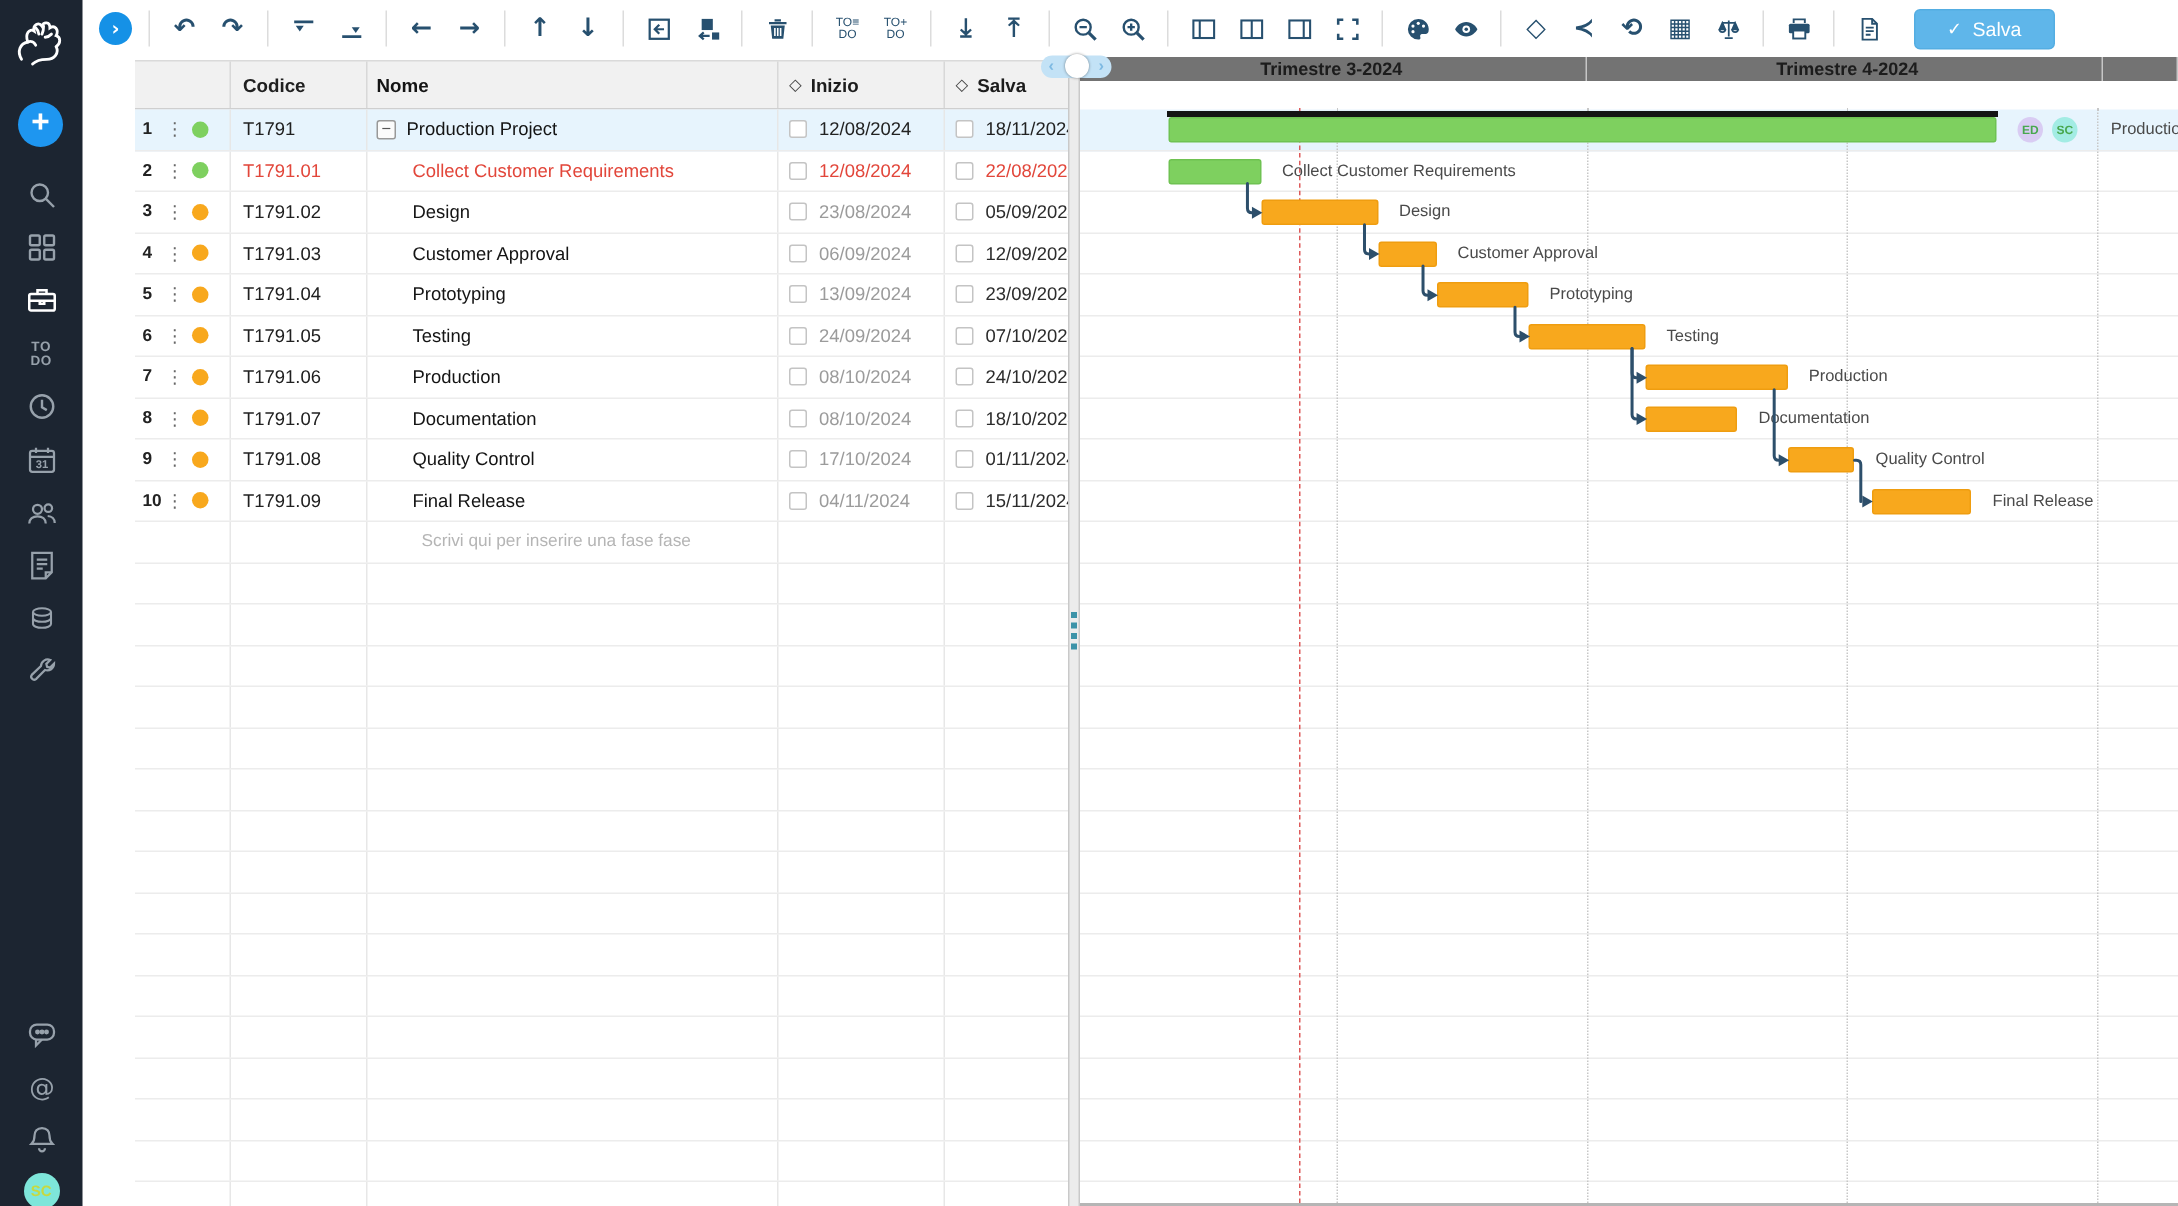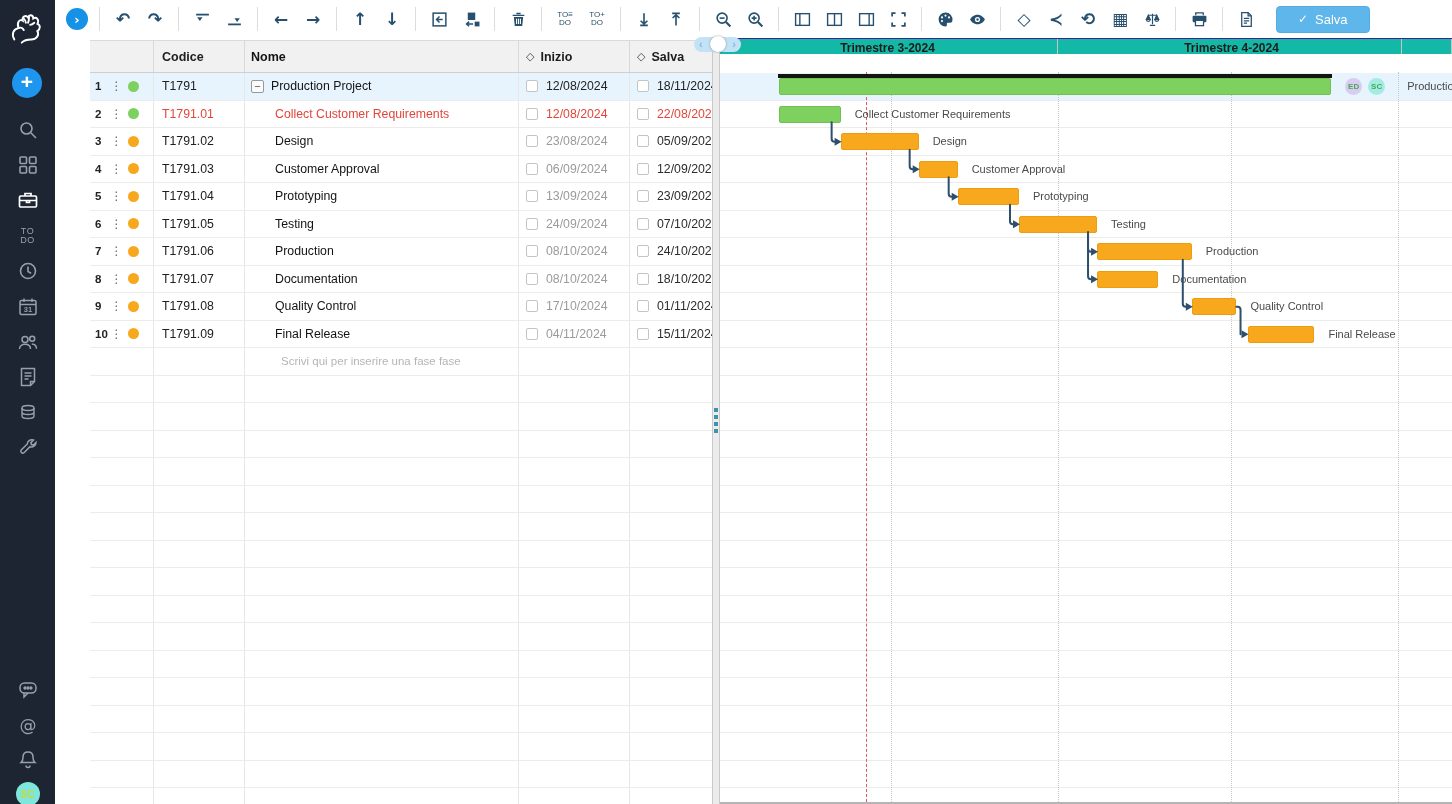--- a/index.html
+++ b/index.html
@@ -9,21 +9,21 @@
 
   
   .sidebar{position:absolute;left:0;top:0;width:55px;height:804px;background:#1c2531;z-index:30}
   .logo{position:absolute;left:7px;top:7px;width:42px;height:42px;color:#fff}
   .plus-btn{position:absolute;left:12px;top:68px;width:30px;height:30px;border-radius:50%;
     background:#1e96f0;color:#fff;font-size:21px;line-height:28px;text-align:center;cursor:pointer;font-weight:bold}
   .side-stack{position:absolute;left:0;top:112px;width:55px;display:flex;flex-direction:column}
   .side-item{height:35.4px;display:flex;align-items:center;justify-content:center;color:#97a1ab;cursor:pointer}
   .side-item.active{color:#fff}
   .side-item svg{width:22px;height:22px}
-  .todo-txt{font-size:9px;font-weight:normal;line-height:9px;text-align:center;letter-spacing:.5px}
+  .todo-txt{font-size:9px;font-weight:bold;line-height:9px;text-align:center;letter-spacing:.5px}
   .side-bottom{position:absolute;left:0;top:672px;width:55px;display:flex;flex-direction:column;align-items:center}
   .side-bottom .side-item{width:55px}
   .side-avatar{margin-top:4px;width:24px;height:24px;border-radius:50%;background:#7ee6da;
     color:#c7d93f;font-size:10px;font-weight:bold;display:flex;align-items:center;justify-content:center;cursor:pointer}
 
   
   .toolbar{position:absolute;left:55px;top:0;right:0;height:38px;background:#fff;
     display:flex;align-items:center;padding-left:9px;z-index:20}
   .tb-btn{min-width:26px;height:26px;border:none;background:transparent;color:#27506f;
     display:flex;align-items:center;justify-content:center;cursor:pointer;margin:0 3px;padding:0 2px}
@@ -69,21 +69,21 @@
 
   
   .splitter{position:absolute;left:712px;top:36px;width:8px;bottom:0;background:#ececec;
     border-left:1px solid #c9c9c9;border-right:1px solid #c9c9c9;cursor:col-resize;z-index:10}
   .split-handle{position:absolute;left:1px;top:372px;width:4px;display:flex;flex-direction:column;gap:3px;align-items:center}
   .split-handle i{width:4px;height:4px;background:#3d93a8;display:block}
 
   
   .gantt{position:absolute;left:720px;top:36px;right:0;bottom:0;background:#fff;overflow:hidden;z-index:4;
     border-bottom:2px solid #b5b5b5}
-  .g-head-row{position:relative;height:18px;background:#14b8a6;border-top:3px solid #4c1d95;overflow:hidden}
+  .g-head-row{position:relative;height:18px;background:#737373;border-top:1px solid #4c1d95;overflow:hidden}
   .g-hcell{position:absolute;top:0;height:18px;border-right:1px solid #c6c6c6;border-bottom:1px solid #c6c6c6;
     display:flex;align-items:center;justify-content:center;font-weight:bold;color:#1c1c1c}
   .g-quarter{font-size:12px}
   .g-month{font-size:11px}
   .g-body{position:absolute;left:0;top:36px;right:0;bottom:0;overflow:hidden}
   .g-rowline{position:absolute;left:0;right:0;height:27.5px;border-bottom:1px solid #ececec}
   .g-rowline.hl{background:#e7f4fd}
   .g-vline{position:absolute;top:0;bottom:0;width:0;border-left:1px dotted #c7c7c7}
   .g-today{position:absolute;top:0;bottom:0;width:0;border-left:1px dashed #dd5a5a}
   .g-bar{position:absolute;height:17px;border-radius:2px}

